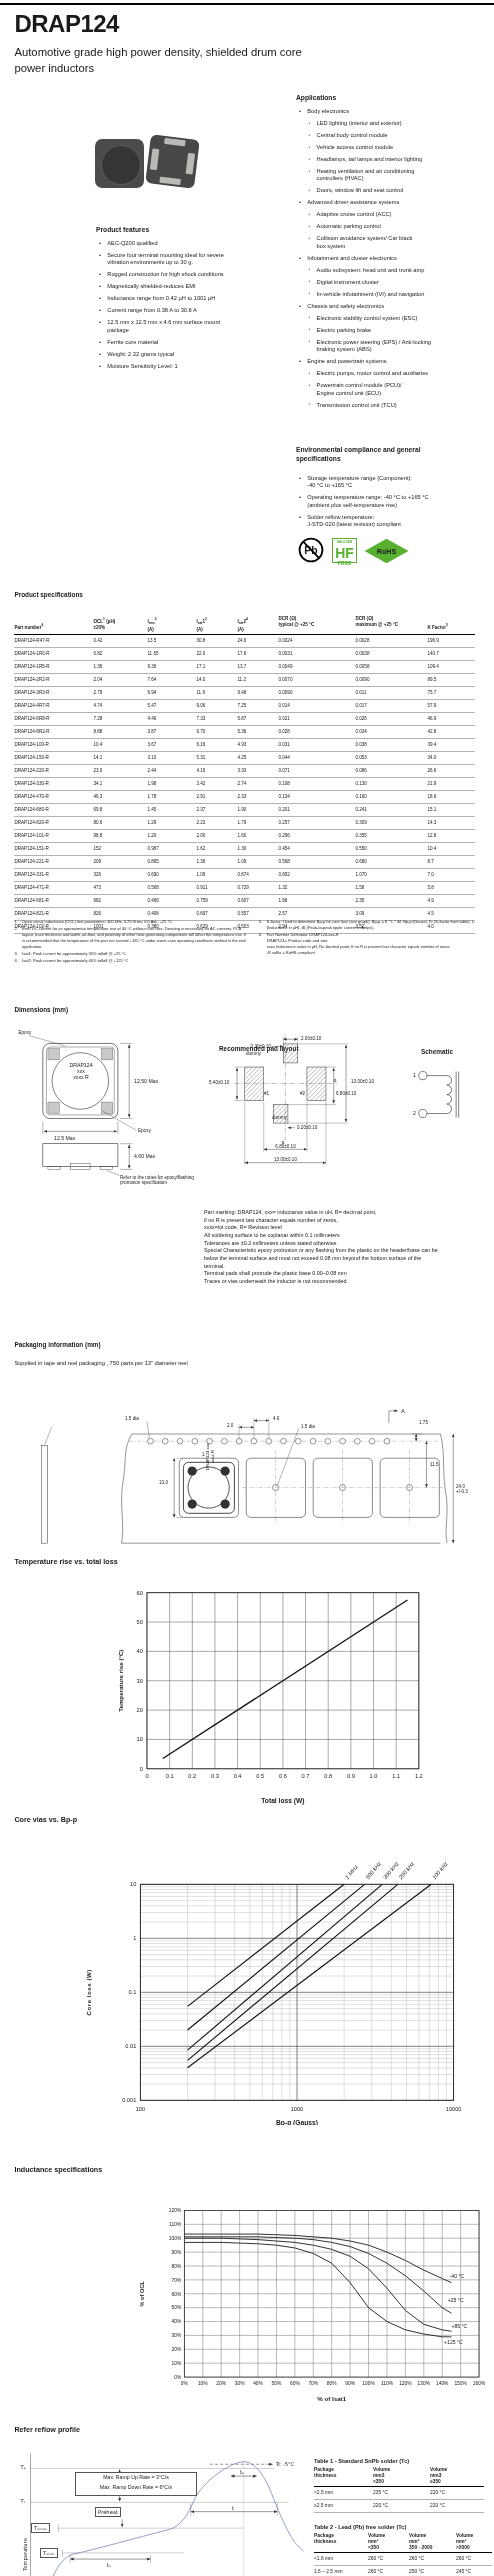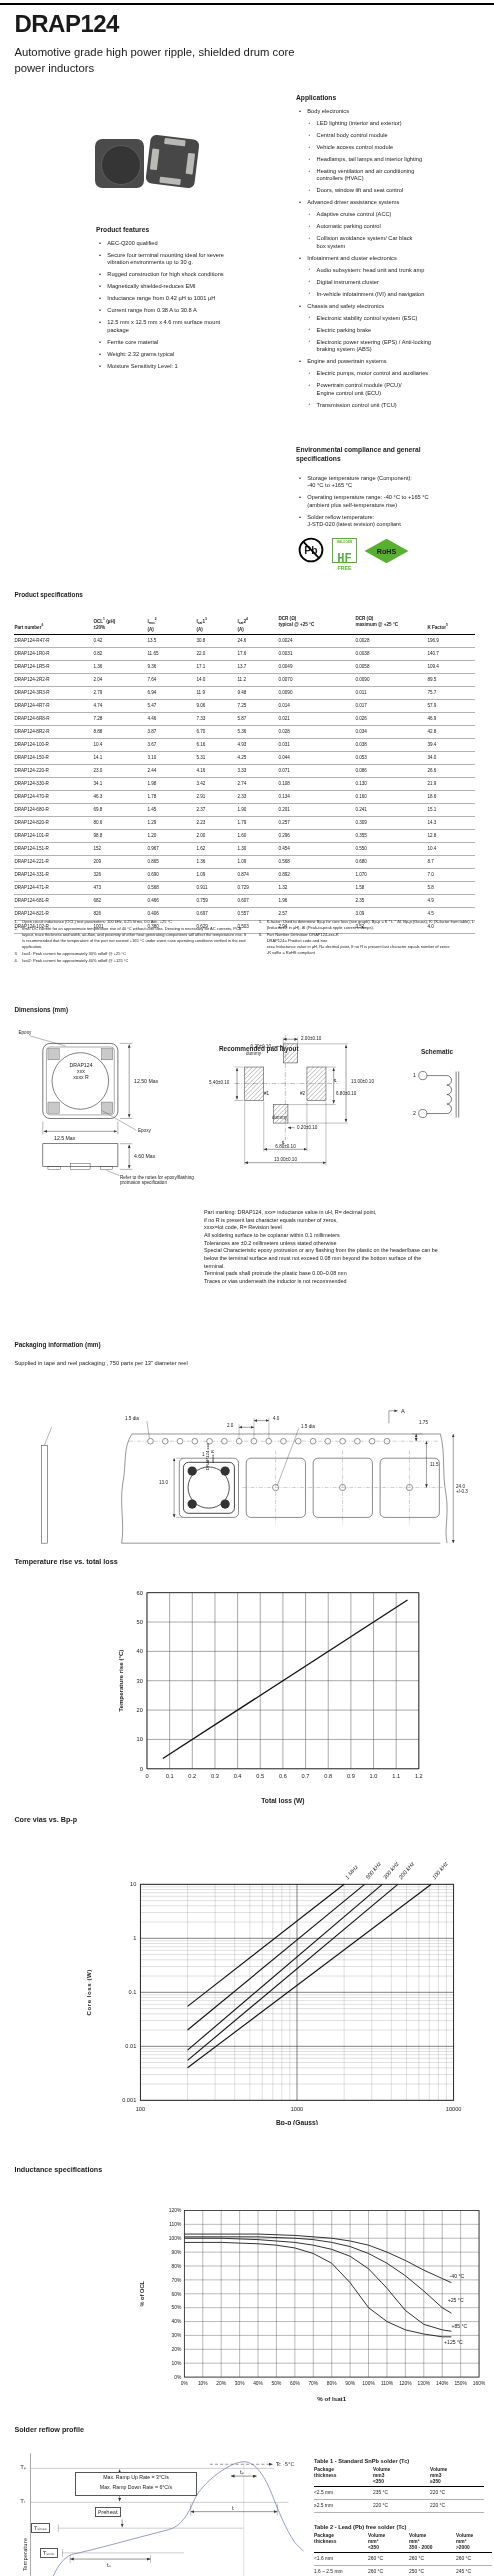--- a/index.html
+++ b/index.html
@@ -22,21 +22,21 @@
   .blist{list-style:none;margin:0;padding:0;font-size:5.7px;line-height:1.3;}
   .blist li{position:relative;padding-left:11.3px;margin-bottom:4.6px;white-space:pre-line;}
   .blist li::before{content:"•";position:absolute;left:3.1px;top:0;}
   .sublist li{padding-left:20.6px;margin-bottom:4.6px;}
   .sublist li::before{content:"•";left:12.4px;color:#777;font-size:4.6px;top:0.5px;}
   .grp{margin-bottom:4.6px;}
   
   .badge{position:absolute;}
   .hfbox{width:23px;height:23px;border:1px solid #58b031;color:#58b031;text-align:center;line-height:1;}
   .hfbox .t1{font-size:3.1px;font-weight:bold;margin-top:2.1px;}
-  .hfbox .t2{font-size:12px;font-weight:bold;margin-top:9px;font-family:Liberation Mono, monospace;}
+  .hfbox .t2{font-size:14px;font-weight:bold;margin-top:2px;}
   .hfbox .t3{font-size:5.2px;font-weight:bold;margin-top:0.5px;}
   
   .stable{position:absolute;left:14.4px;top:616px;width:461px;font-size:4.6px;}
   .srow{display:flex;height:12px;line-height:12px;border-bottom:0.5px solid #b3b3b3;}
   .shead{display:flex;border-bottom:1.5px solid #000;padding-bottom:1.5px;}
   .shead .hc{font-weight:bold;line-height:6.2px;}
   .c1{width:79px;} .c2{width:54px;} .c3{width:49px;} .c4{width:41px;} .c5{width:41px;}
   .c6{width:77px;} .c7{width:72px;} .c8{flex:1;}
   sup{font-size:3.3px;} sub{font-size:3.3px;}
   
@@ -64,21 +64,21 @@
   .t2c1{width:54px;} .t2c2{width:41px;} .t2c3{width:47px;} .t2c4{flex:1;}
   svg text{font-family:"Liberation Sans",sans-serif;fill:#1a1a1a;}
 </style>
 </head>
 <body>
 
 <div class="page">
   <div class="toprule"></div>
 
   <div class="h-title">DRAP124</div>
-  <div class="h-sub">Automotive grade high power ripple, shielded drum core
+  <div class="h-sub">Automotive grade high power density, shielded drum core
 power inductors</div>
 
   <div class="photo">
     <div class="ind-top">
         <div class="coil"></div>
       </div>
     <div class="ind-bot">
       <div class="pad-m" style="left:3.1px;top:14.4px;width:7.2px;height:20.6px;"></div>
       <div class="pad-m" style="right:3.1px;top:14.4px;width:7.2px;height:20.6px;"></div>
       <div class="pad-m" style="left:14.4px;top:2.1px;width:20.6px;height:6.2px;"></div>
@@ -937,21 +937,21 @@
       <polyline points="90,83.30000000000001 161.625,83.30000000000001 233.25,83.30000000000001 304.875,86 340.6875,88.69999999999999 376.5,94.10000000000002 412.3125,102.19999999999999 448.125,115.69999999999999 483.9375,134.6 519.75,158.9 555.5625,188.6 591.375,221 609.28125,231.8" fill="none" stroke="#222" stroke-width="1.8"></polyline>
       <text x="602.11875" y="210.2" font-size="10" text-anchor="start">+25 °C</text>
       <polyline points="90,86 161.625,86 233.25,88.69999999999999 304.875,94.10000000000002 340.6875,99.5 376.5,107.6 412.3125,121.1 448.125,145.4 483.9375,183.2 519.75,226.4 555.5625,253.4 591.375,264.2 609.28125,266.9" fill="none" stroke="#222" stroke-width="1.8"></polyline>
       <text x="609.28125" y="261.5" font-size="10" text-anchor="start">+85 °C</text>
       <polyline points="90,94.10000000000002 161.625,94.10000000000002 233.25,96.80000000000001 269.0625,99.5 304.875,104.9 340.6875,115.69999999999999 376.5,134.6 412.3125,172.4 448.125,221 483.9375,248 519.75,264.2 555.5625,272.3 591.375,277.7 609.28125,277.7" fill="none" stroke="#222" stroke-width="1.8"></polyline>
       <text x="594.95625" y="291.2" font-size="10" text-anchor="start">+125 °C</text>
       <text x="12" y="194" text-anchor="middle" font-size="11" font-weight="bold" transform="rotate(-90 12 194)">% of OCL</text>
       <text x="376.5" y="402" text-anchor="middle" font-size="12" font-weight="bold">% of Isat1</text>
     </svg>
 
-  <div class="sec-h2" style="left:14.4px;top:2425px;">Solder reflow profile</div>
+  <div class="sec-h2" style="left:14.4px;top:2425px;">Refer reflow profile</div>
   <svg class="abs" style="left:14.4px;top:2442px;" width="304" height="196" viewBox="0 0 590 380">
     <defs>
       <marker id="rE" markerWidth="8" markerHeight="8" refX="7" refY="3" orient="auto">
           <path d="M0,0L7,3L0,6z" fill="#333"></path>
         </marker>
       <marker id="rS" markerWidth="8" markerHeight="8" refX="7" refY="3" orient="auto-start-reverse">
           <path d="M0,0L7,3L0,6z" fill="#333"></path>
         </marker>
     </defs>
     <line x1="32" y1="22" x2="32" y2="352" stroke="#555" stroke-width="1"></line>

